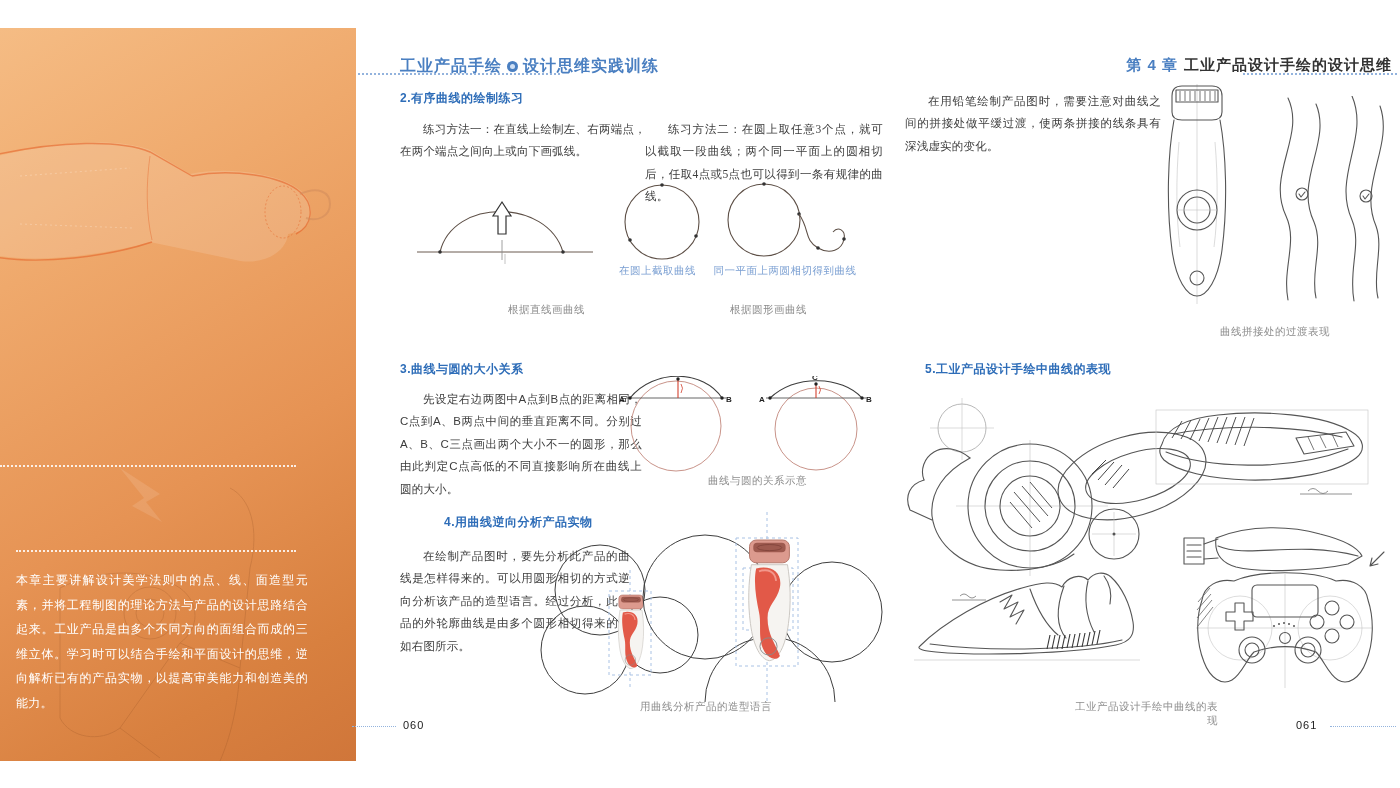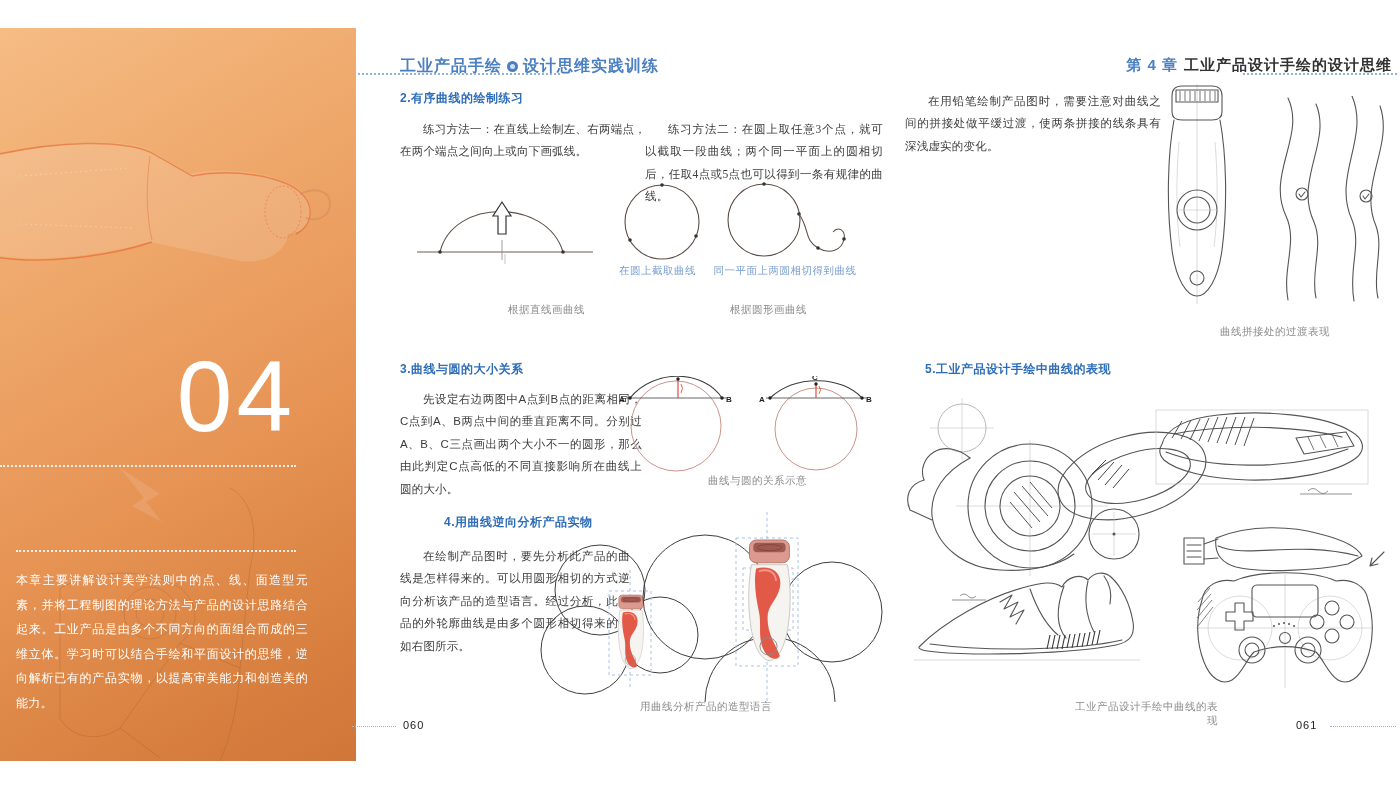--- a/index.html
+++ b/index.html
@@ -67,21 +67,20 @@
 
     <g stroke="#8a4a20" stroke-width="1" fill="none" opacity="0.22">
       <path d="M60,560 C100,540 150,540 180,560 C200,575 200,600 180,615 L120,700 C100,715 70,710 60,690 Z"></path>
       <circle cx="150" cy="585" r="26"></circle>
       <circle cx="150" cy="585" r="14"></circle>
       <path d="M180,615 L240,640 M120,700 L160,730"></path>
       <path d="M230,460 C250,470 260,500 250,540 L240,640 C238,680 230,710 220,733"></path>
       <path d="M120,440 l40,26 l-14,8 l16,20 l-30,-16 l12,-8 z" fill="#ffffff" opacity="0.5" stroke="none"></path>
     </g>
   </svg>
-  <div class="abs panel-num">04</div>
   <div class="abs panel-dots1"></div>
   <div class="abs panel-dots2"></div>
   <div class="abs panel-intro">本章主要讲解设计美学法则中的点、线、面造型元素，并将工程制图的理论方法与产品的设计思路结合起来。工业产品是由多个不同方向的面组合而成的三维立体。学习时可以结合手绘和平面设计的思维，逆向解析已有的产品实物，以提高审美能力和创造美的能力。</div>
 </div>
 
 <div class="abs hdr-left">
   <span>工业产品手绘</span>
   <span class="hdr-badge"></span>
   <span>设计思维实践训练</span>
 </div>

